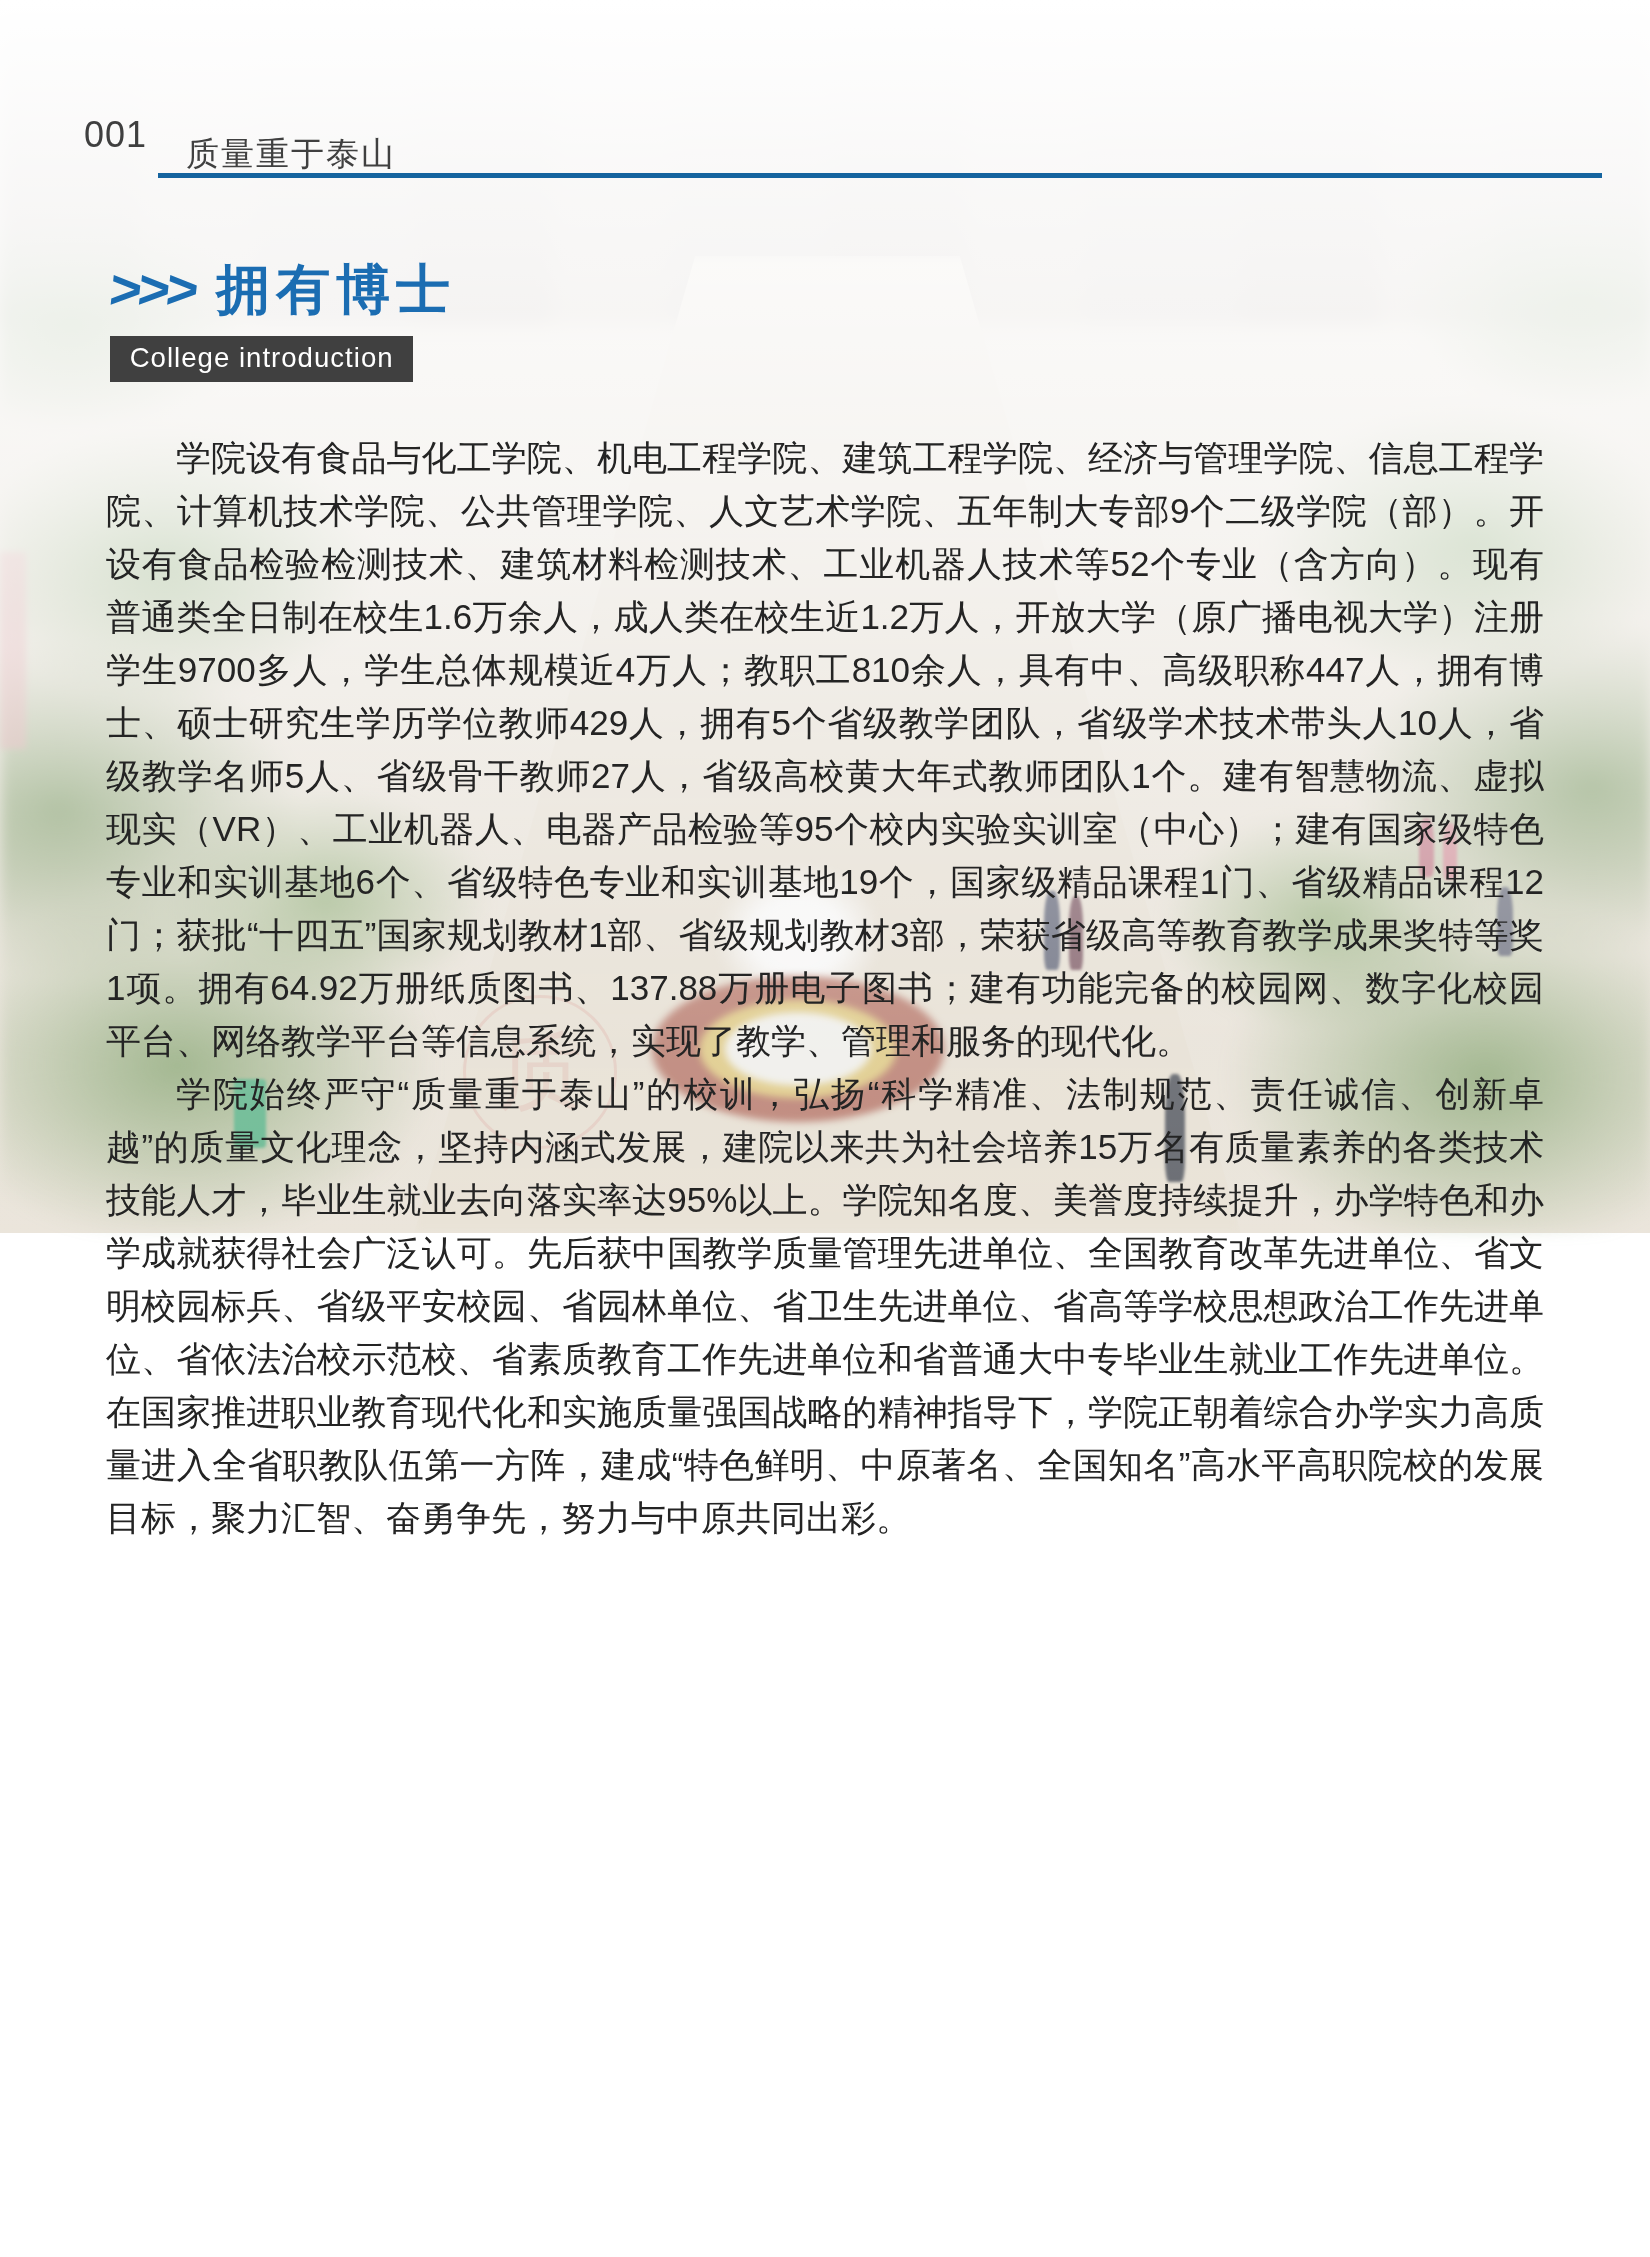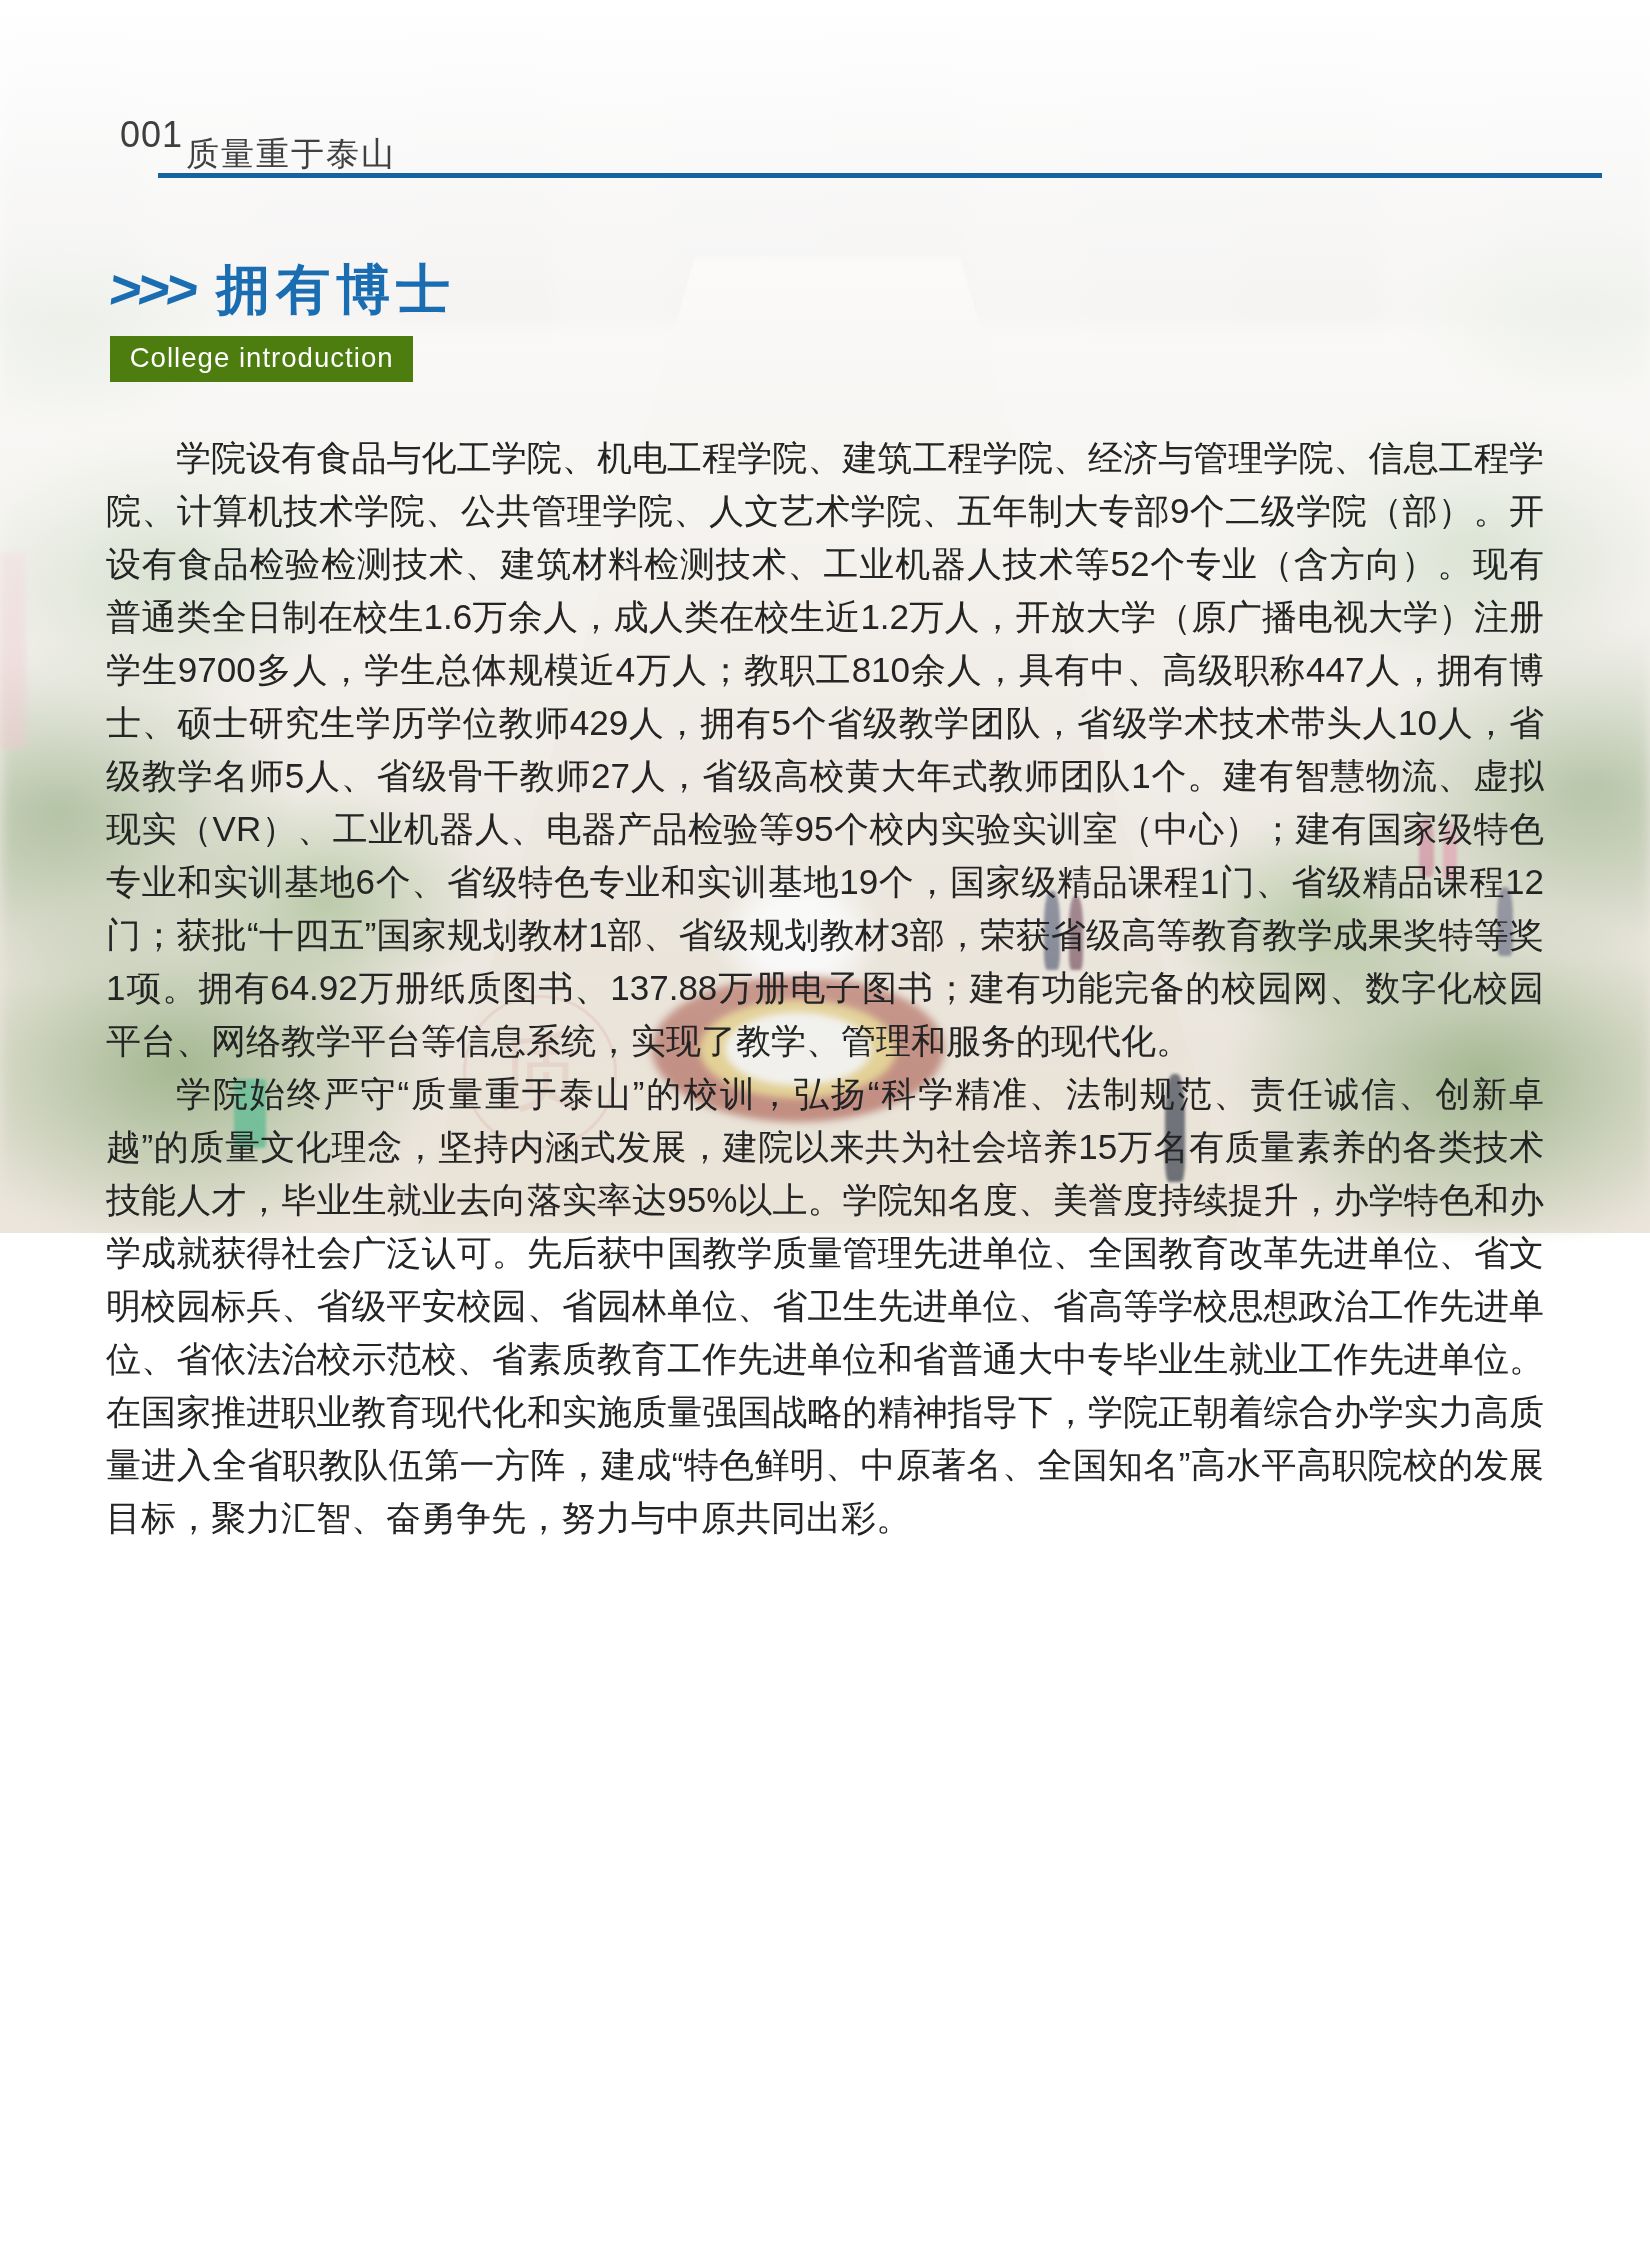--- a/index.html
+++ b/index.html
@@ -74,30 +74,30 @@
       rgba(255,255,255,0.30) 100%); }
   .watermark { position:absolute; left:463px; top:995px; width:148px; height:148px;
     border:3.9px solid rgba(205,70,70,0.10); border-radius:50%;
     display:flex; align-items:center; justify-content:center;
     font-size:85px; color:rgba(205,70,70,0.09); z-index:0; }
 
   
   .content { position:relative; z-index:2; }
 
   .header-row { position:absolute; left:0; top:114px; width:1651px; height:45px; }
-  .page-number { position:absolute; left:84px; top:0; font-size:36px; color:#3f3f3f; letter-spacing:1px;margin-left:36px; }
+  .page-number { position:absolute; left:84px; top:0; font-size:36px; color:#3f3f3f; letter-spacing:1px; }
   .motto { position:absolute; left:158px; top:18px; font-size:33px; color:#404040; letter-spacing:2px;margin-left:28px; }
   .header-rule { position:absolute; left:158px; top:173px; width:1444px; height:4.9px; background:#15649f; }
 
   .title-row { position:absolute; left:110px; top:254px; display:flex; align-items:baseline; }
   .title-arrows { font-size:55px; font-weight:bold; color:#1b6db2; letter-spacing:-3.9px; margin-right:21.7px;
     transform:skewX(-6deg); display:inline-block; }
   .title-text { font-size:54px; font-weight:bold; color:#1b6db2; letter-spacing:5.9px; }
 
-  .badge { position:absolute; left:110px; top:336px; background:#4d7c0f; color:#ffffff;
+  .badge { position:absolute; left:110px; top:336px; background:#404040; color:#ffffff;
     font-size:27.6px; padding:5.9px 19.7px 7.9px 19.7px; letter-spacing:1px; }
 
   .body-text { position:absolute; left:106px; top:431px; width:1438px;
     font-size:35px; line-height:53px; color:#242424; text-align:justify; }
   .body-text p { margin:0; text-indent:2em; }
 </style>
 </head>
 <body>
 
 <div class="page">

